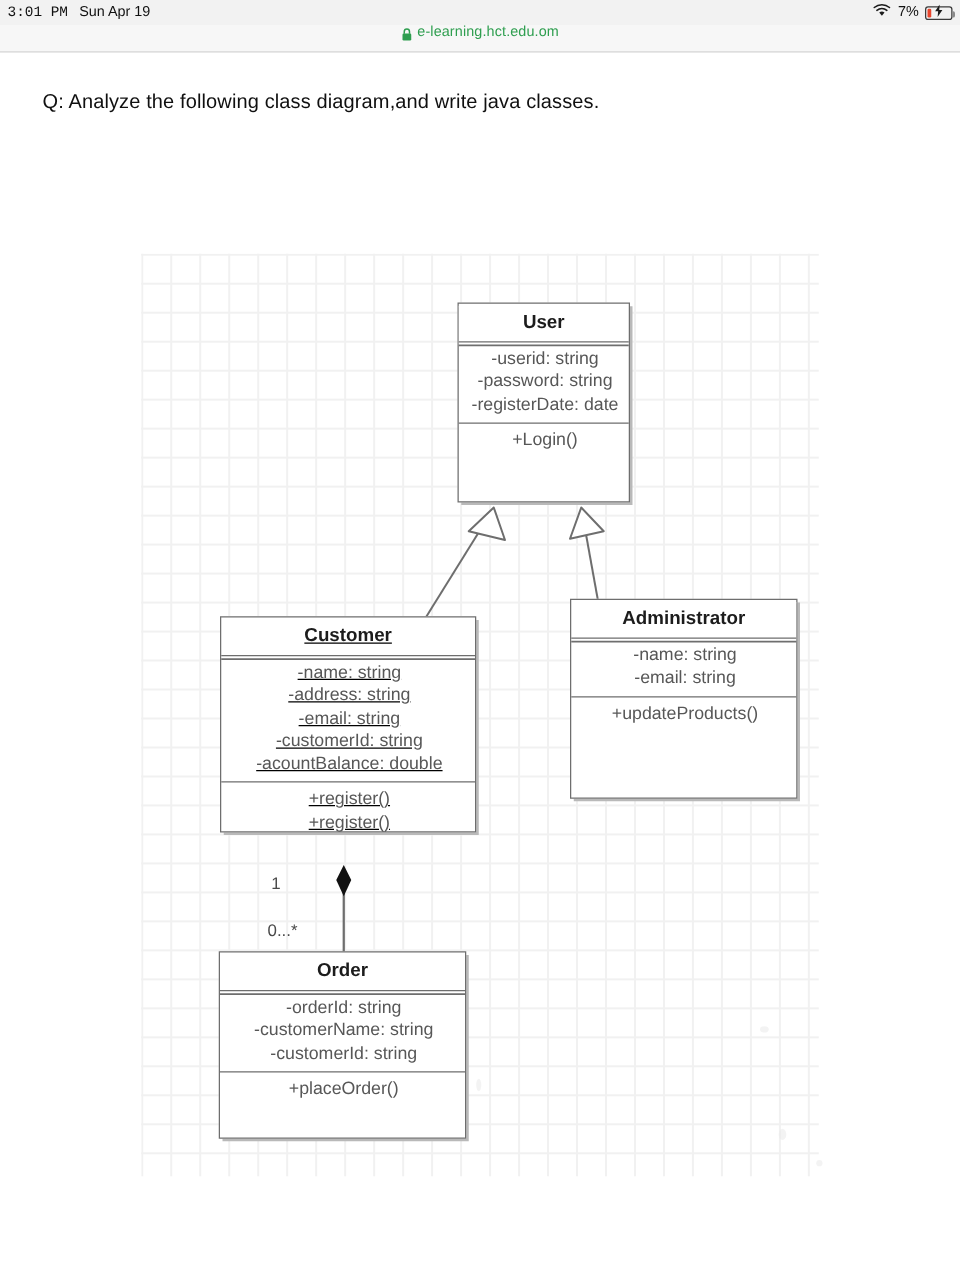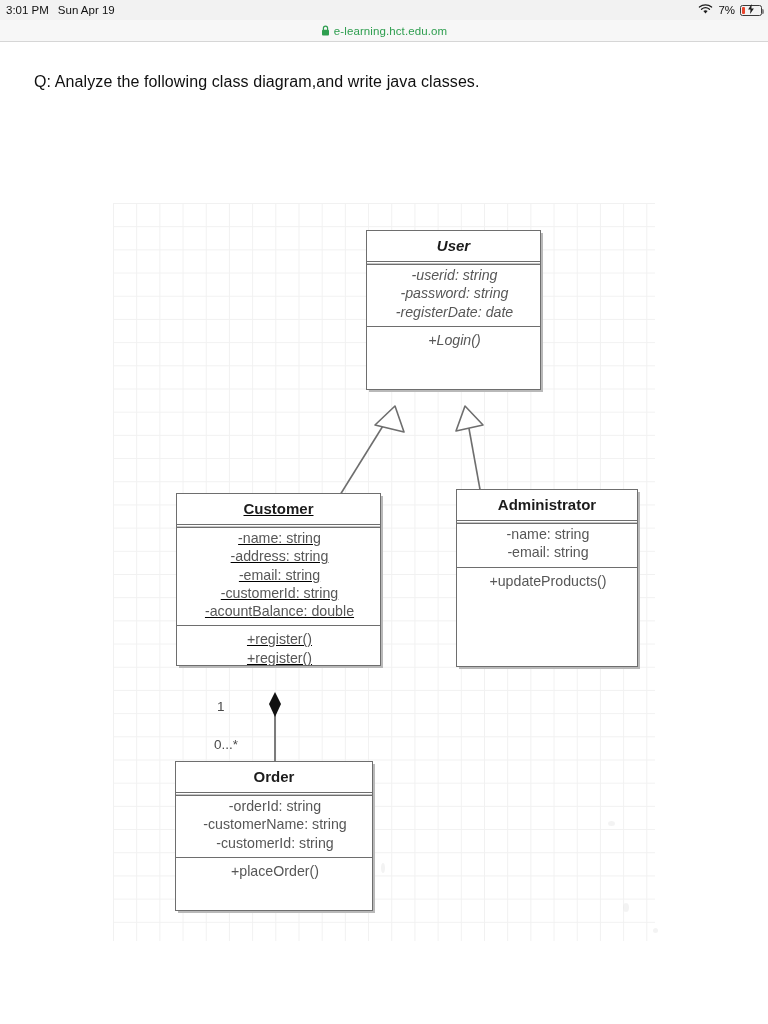--- a/index.html
+++ b/index.html
@@ -19,21 +19,21 @@
     background: #f2f2f2;
     display: flex;
     align-items: center;
     font-size: 11.5px;
     color: #111;
   }
   .sb-left {
     display: flex; align-items: baseline; gap: 9px;
     padding-left: 6px;
   }
-  .sb-time { font-weight: 400; }
+  .sb-time { font-weight: 400; font-family: Liberation Mono, monospace; }
   .sb-date { font-weight: 400; }
   .sb-right {
     position: absolute; right: 6px; top: 0; height: 20px;
     display: flex; align-items: center; gap: 5px;
   }
   .wifi-icon { display: block; }
   .sb-batpct { font-size: 11.5px; }
   .battery {
     position: relative;
     width: 22px; height: 11px;
@@ -61,21 +61,21 @@
     transform: translate(-50%, -50%);
   }
 
   
   .urlbar {
     position: absolute;
     top: 20px; left: 0;
     width: 768px; height: 22px;
     background: #f7f7f7;
     border-bottom: 1px solid #d6d6d6;
-    display: flex; align-items: center; justify-content: center;
+    display: flex; justify-content: center;
     gap: 4px;
   }
   .lock-icon { display: block; }
   .url-text {
     font-size: 11.5px;
     color: #2e9e4f;
     letter-spacing: 0.1px;
   }
 
   
@@ -219,21 +219,21 @@
 
       <g>
         <line x1="162" y1="503" x2="162" y2="572" stroke="#6e6e6e" stroke-width="1.8"></line>
         <polygon points="162,489 168,501 162,514 156,501" fill="#111111"></polygon>
       </g>
     </svg>
 
     <div class="mult" style="left:104px; top:496px;">1</div>
     <div class="mult" style="left:101px; top:534px;">0...*</div>
 
-    <div class="uml" style="left:253px; top:27px; width:175px; height:160px;font-style:italic;">
+    <div class="uml" style="left:253px; top:39px; width:138px; height:160px;">
       <div class="name">User</div>
       <div class="compartment attrs">
         <div class="row">-userid: string</div>
         <div class="row">-password: string</div>
         <div class="row">-registerDate: date</div>
       </div>
       <div class="compartment">
         <div class="row">+Login()</div>
       </div>
     </div>
@@ -246,21 +246,21 @@
         <div class="row">-email: string</div>
         <div class="row">-customerId: string</div>
         <div class="row">-acountBalance: double</div>
       </div>
       <div class="compartment">
         <div class="row">+register()</div>
         <div class="row">+register()</div>
       </div>
     </div>
 
-    <div class="uml" style="left:343px; top:286px; width:182px; height:178px;">
+    <div class="uml" style="left:343px; top:276px; width:182px; height:160px;">
       <div class="name">Administrator</div>
       <div class="compartment attrs">
         <div class="row">-name: string</div>
         <div class="row">-email: string</div>
       </div>
       <div class="compartment">
         <div class="row">+updateProducts()</div>
       </div>
     </div>
 

